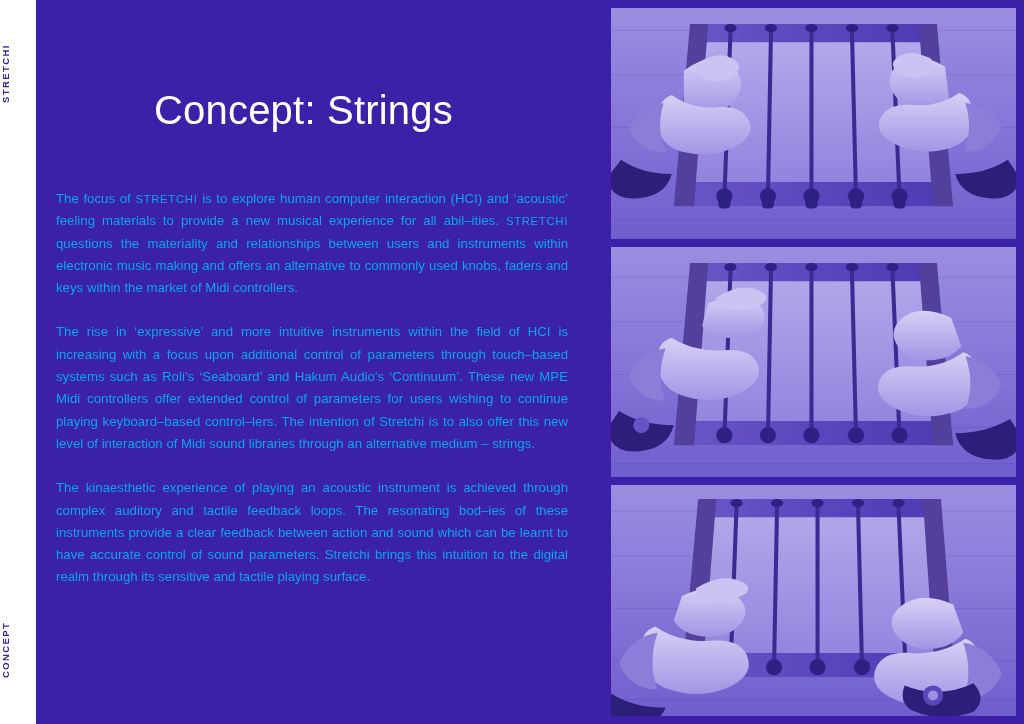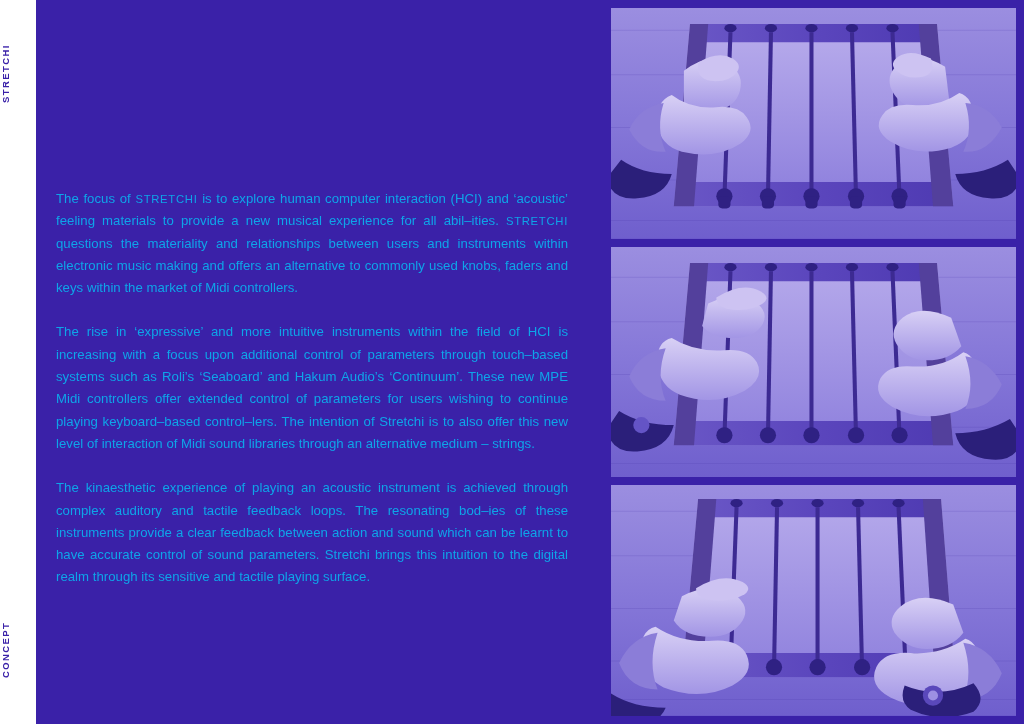--- a/index.html
+++ b/index.html
@@ -92,20 +92,21 @@
 <body>
 
 <div class="page">
 
   <div class="left-strip">
     <div class="vert-label top">STRETCHI</div>
     <div class="vert-label bottom">CONCEPT</div>
   </div>
 
   <div class="content">
+    <div class="title">Concept: Strings</div>
 
     <div class="body-text">
       <p>
         <span>The focus of </span><span class="sc">STRETCHI</span><span> is to explore human computer interaction (HCI) and ‘acoustic’ feeling materials to provide a new musical experience for all abil–ities. </span><span class="sc">STRETCHI</span><span> questions the materiality and relationships between users and instruments within electronic music making and offers an alternative to commonly used knobs, faders and keys within the market of Midi controllers.</span>
       </p>
       <p>
         <span>The rise in ‘expressive’ and more intuitive instruments within the field of HCI is increasing with a focus upon additional control of parameters through touch–based systems such as Roli’s ‘Seaboard’ and Hakum Audio’s ‘Continuum’. These new MPE Midi controllers offer extended control of parameters for users wishing to continue playing keyboard–based control–lers. The intention of Stretchi is to also offer this new level of interaction of Midi sound libraries through an alternative medium – strings.</span>
       </p>
       <p>
         <span>The kinaesthetic experience of playing an acoustic instrument is achieved through complex auditory and tactile feedback loops. The resonating bod–ies of these instruments provide a clear feedback between action and sound which can be learnt to have accurate control of sound parameters. Stretchi brings this intuition to the digital realm through its sensitive and tactile playing surface.</span>

